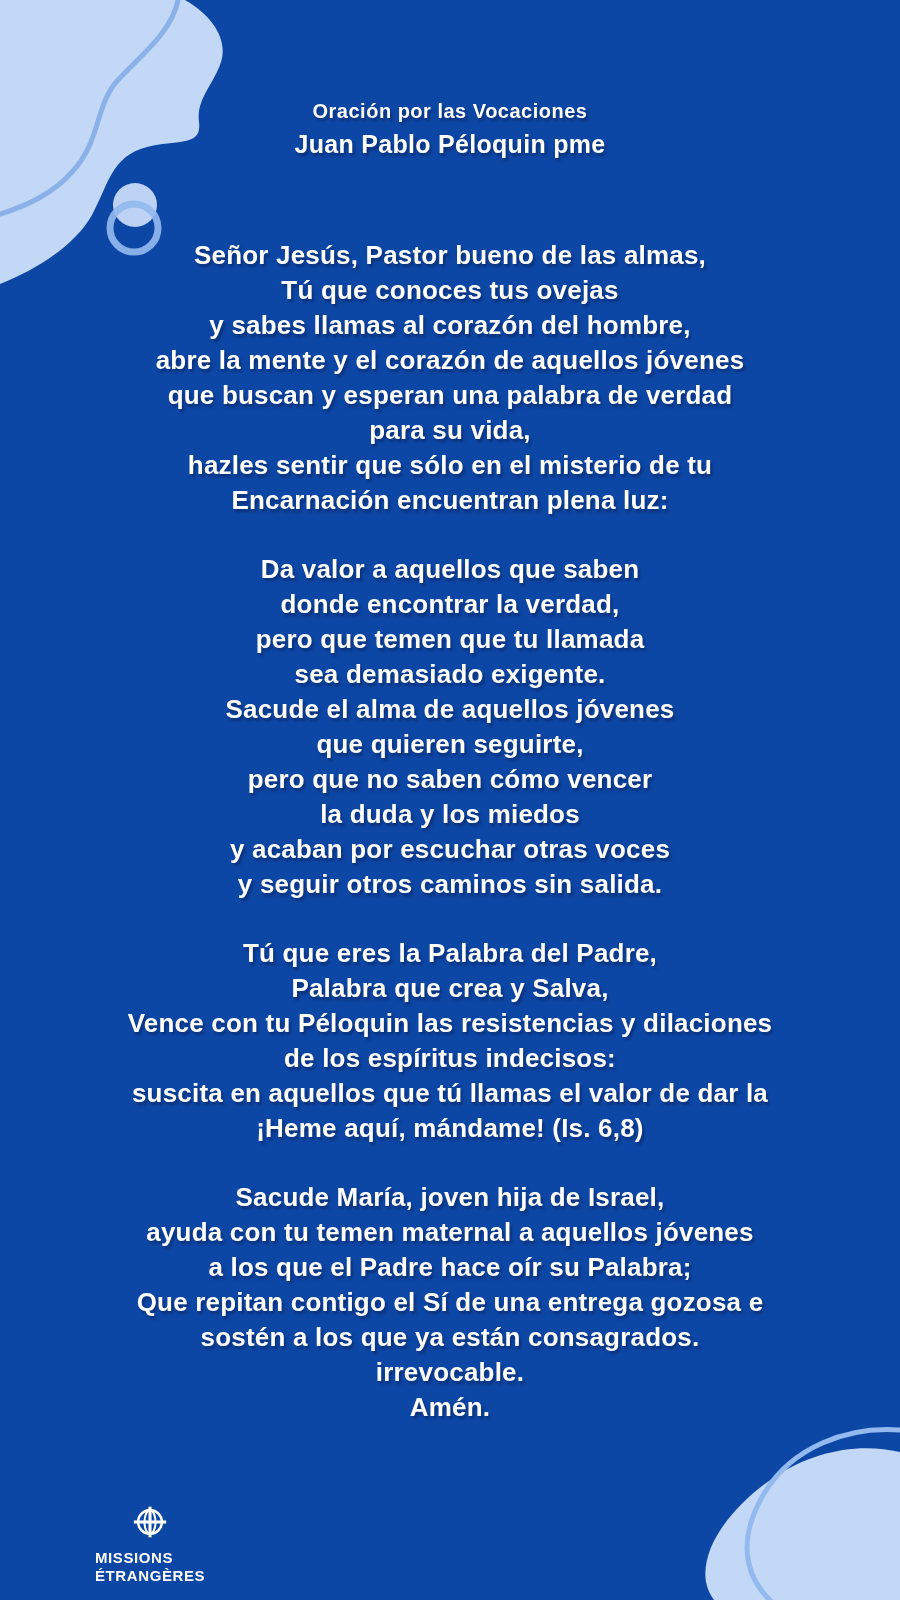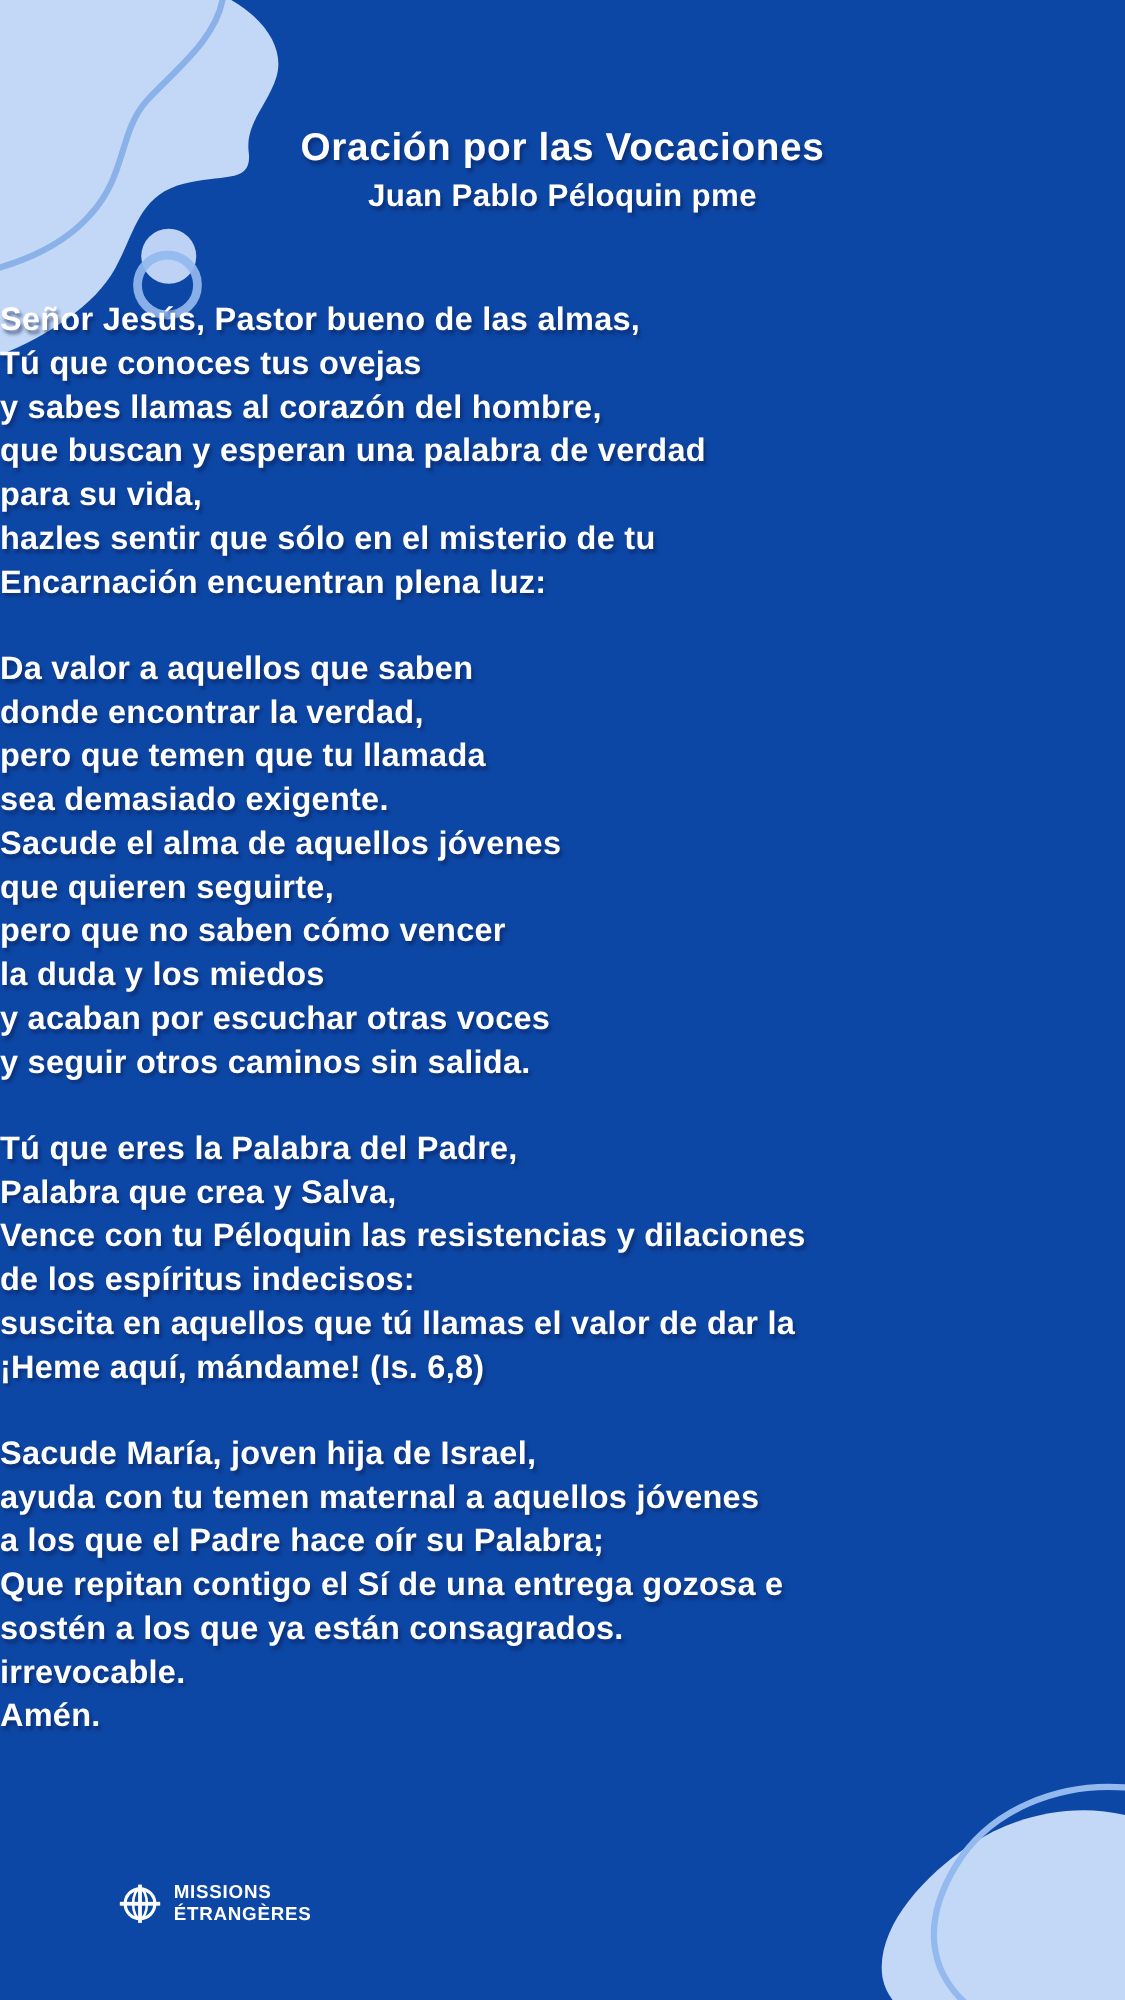--- a/index.html
+++ b/index.html
@@ -26,36 +26,37 @@
   .deco{
     position:absolute;left:0;top:0;width:900px;height:1600px;
     pointer-events:none;
   }
   .header{
     position:absolute;top:100px;left:0;width:900px;
     text-align:center;
     text-shadow:2px 3px 3px rgba(9,30,80,0.55);
   }
   .title{
-    font-size:31px;font-weight:700;letter-spacing:0.5px;
+    font-size:20px;font-weight:700;letter-spacing:0.5px;
   }
   .subtitle{
     font-size:25px;font-weight:700;margin-top:7px;letter-spacing:0.3px;
   }
   .prayer{
     position:absolute;top:238px;left:0;width:900px;
+    text-align:center;
     font-size:26px;font-weight:700;line-height:35px;
     text-shadow:2px 3px 3px rgba(9,30,80,0.55);
     letter-spacing:0.2px;
   }
   .stanza{margin-bottom:34px;}
   .line{white-space:nowrap;}
   .footer{
     position:absolute;left:95px;top:1505px;
-    display:flex;align-items:center;gap:10px;
+    display:flex;align-items:center;gap:10px;flex-direction:column;
   }
   .logo-icon{width:34px;height:34px;flex:0 0 auto;}
   .logo-text{
     font-size:15px;font-weight:700;line-height:18px;
     letter-spacing:0.6px;color:var(--txt);
   }
 </style>
 </head>
 <body>
 
@@ -83,20 +84,21 @@
   <header class="header">
     <div class="title">Oración por las Vocaciones</div>
     <div class="subtitle">Juan Pablo Péloquin pme</div>
   </header>
 
   <main class="prayer">
       <div class="stanza">
         <div class="line">Señor Jesús, Pastor bueno de las almas,</div>
         <div class="line">Tú que conoces tus ovejas</div>
         <div class="line">y sabes llamas al corazón del hombre,</div>
+        <div class="line">abre la mente y el corazón de aquellos jóvenes</div>
         <div class="line">que buscan y esperan una palabra de verdad</div>
         <div class="line">para su vida,</div>
         <div class="line">hazles sentir que sólo en el misterio de tu</div>
         <div class="line">Encarnación encuentran plena luz:</div>
       </div>
       <div class="stanza">
         <div class="line">Da valor a aquellos que saben</div>
         <div class="line">donde encontrar la verdad,</div>
         <div class="line">pero que temen que tu llamada</div>
         <div class="line">sea demasiado exigente.</div>

